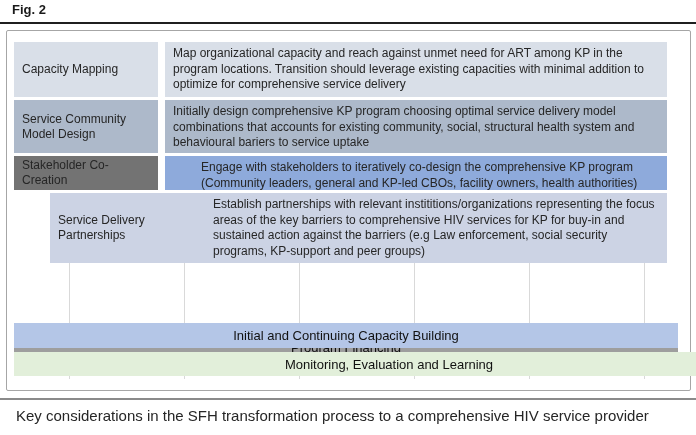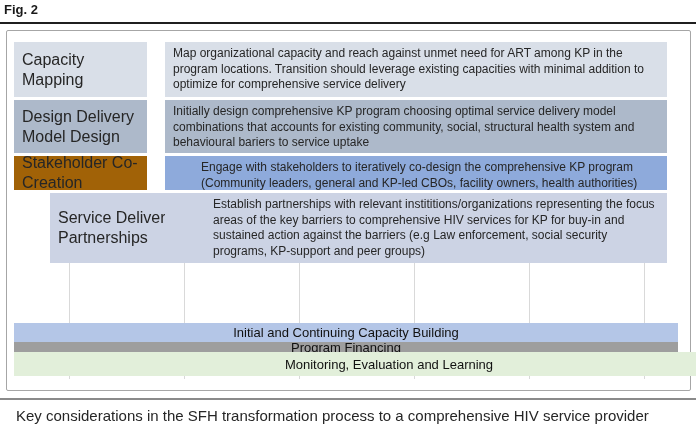--- a/index.html
+++ b/index.html
@@ -5,21 +5,21 @@
   html, body { margin: 0; padding: 0; }
   body {
     width: 696px; height: 435px;
     background: #ffffff;
     font-family: "Liberation Sans", sans-serif;
     position: relative;
     color: #262626;
     overflow: hidden;
   }
   .fig-label {
-    position: absolute; top: 2px; left: 4px;
+    position: absolute; top: 2px; left: 12px;
     font-size: 13px; font-weight: bold; color: #1a1a1a;
   }
   .top-rule {
     position: absolute; top: 22px; left: 0;
     width: 696px; height: 2px; background: #1f1f1f;
   }
   .outer-box {
     position: absolute; top: 30px; left: 6px;
     width: 683px; height: 359px;
     border: 1px solid #a6a6a6;
@@ -27,41 +27,41 @@
     border-radius: 2px;
   }
   .gridline {
     position: absolute; top: 232px; width: 1px; height: 116px;
     background: #d9d9d9;
   }
   .g1 { left: 62px; } .g2 { left: 177px; } .g3 { left: 292px; }
   .g4 { left: 407px; } .g5 { left: 522px; } .g6 { left: 637px; }
   .cell { position: absolute; box-sizing: border-box; }
   .label-cell {
-    left: 7px; width: 133px;
+    left: 7px; width: 144px;
     display: flex; align-items: center;
     padding: 2px 8px;
-    font-size: 16px; line-height: 1.25;
+    font-size: 12px; line-height: 1.25;
   }
   .desc-cell {
     left: 158px; width: 502px;
     padding: 4px 6px 2px 8px;
     font-size: 12px; line-height: 1.3;
   }
   .r1 { top: 11px;  height: 55px; }
   .r2 { top: 69px;  height: 53px; }
   .r3 { top: 125px; height: 34px; }
   .r4 { top: 162px; height: 70px; }
   .bar {
     position: absolute; left: 7px; width: 664px;
     display: flex; align-items: center; justify-content: center;
     font-size: 13px; color: #111111;
   }
   .bar1 { top: 268px; height: 24px; margin-top: 36px; }
-  .bar2 { top: 292px; height: 19px; }
+  .bar2 { top: 292px; height: 25px; }
   .bar3 { top: 321px; height: 24px; }
   .bottom-rule {
     position: absolute; top: 398px; left: 0;
     width: 696px; height: 2px; background: #8a8a8a;
   }
   .caption {
     position: absolute; top: 407px; left: 4px;
     width: 688px; font-size: 15px; color: #262626; margin-left: 12px;
   }
 </style>
@@ -76,24 +76,24 @@
   <div class="gridline g1"></div>
   <div class="gridline g2"></div>
   <div class="gridline g3"></div>
   <div class="gridline g4"></div>
   <div class="gridline g5"></div>
   <div class="gridline g6"></div>
 
   <div class="cell label-cell r1" style="background: rgb(217, 223, 232);">Capacity Mapping</div>
   <div class="cell desc-cell r1" style="background: rgb(217, 223, 232);">Map organizational capacity and reach against unmet need for ART among KP in the program locations. Transition should leverage existing capacities with minimal addition to optimize for comprehensive service delivery</div>
 
-  <div class="cell label-cell r2" style="background: rgb(173, 185, 202);">Design Delivery Model Design</div>
+  <div class="cell label-cell r2" style="background: rgb(173, 185, 202);">Service Community Model Design</div>
   <div class="cell desc-cell r2" style="background: rgb(173, 185, 202);">Initially design comprehensive KP program choosing optimal service delivery model combinations that accounts for existing community, social, structural health system and behavioural bariers to service uptake</div>
 
-  <div class="cell label-cell r3" style="background: #a16207;">Stakeholder Co-Creation</div>
+  <div class="cell label-cell r3" style="background: #737373;">Stakeholder Co-Creation</div>
   <div class="cell desc-cell r3" style="background: rgb(142, 170, 219); padding-left: 36px;">Engage with stakeholders to iteratively co-design the comprehensive KP program (Community leaders, general and KP-led CBOs, facility owners, health authorities)</div>
 
   <div class="cell label-cell r4" style="background: rgb(204, 211, 228); margin-left: 36px;">Service Delivery Partnerships</div>
   <div class="cell desc-cell r4" style="background: rgb(204, 211, 228); padding-left: 48px;">Establish partnerships with relevant instititions/organizations representing the focus areas of the key barriers to comprehensive HIV services for KP for buy-in and sustained action against the barriers (e.g Law enforcement, social security programs, KP-support and peer groups)</div>
 
   <div class="bar bar1" style="background: rgb(158, 158, 158);">
     <span>Program Financing</span>
   </div>
   <div class="bar bar2" style="background: rgb(180, 198, 231);">
     <span>Initial and Continuing Capacity Building</span>

